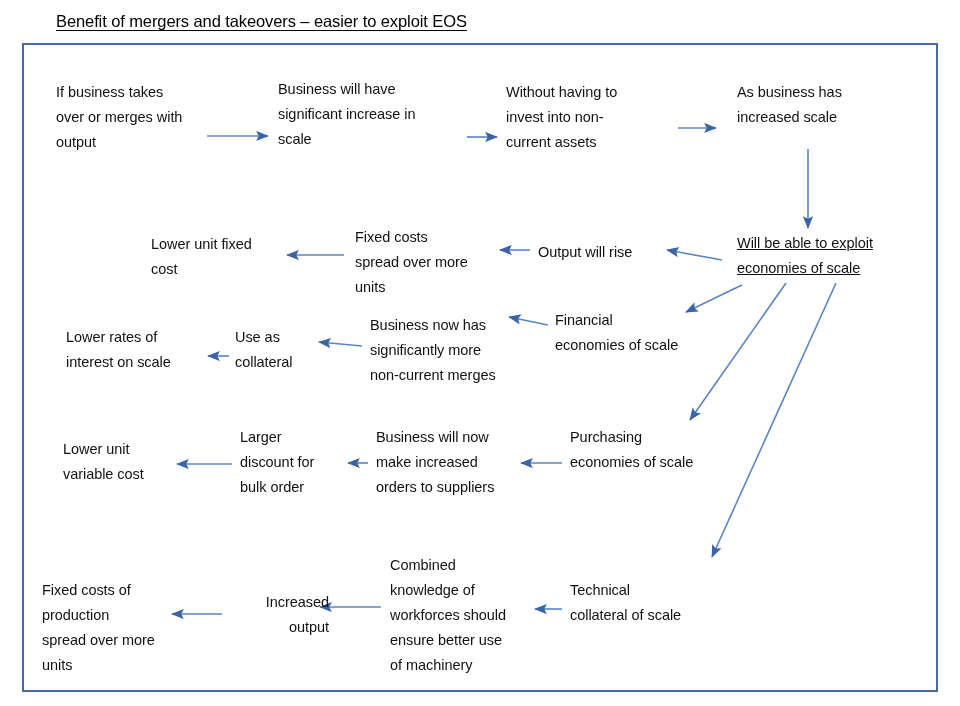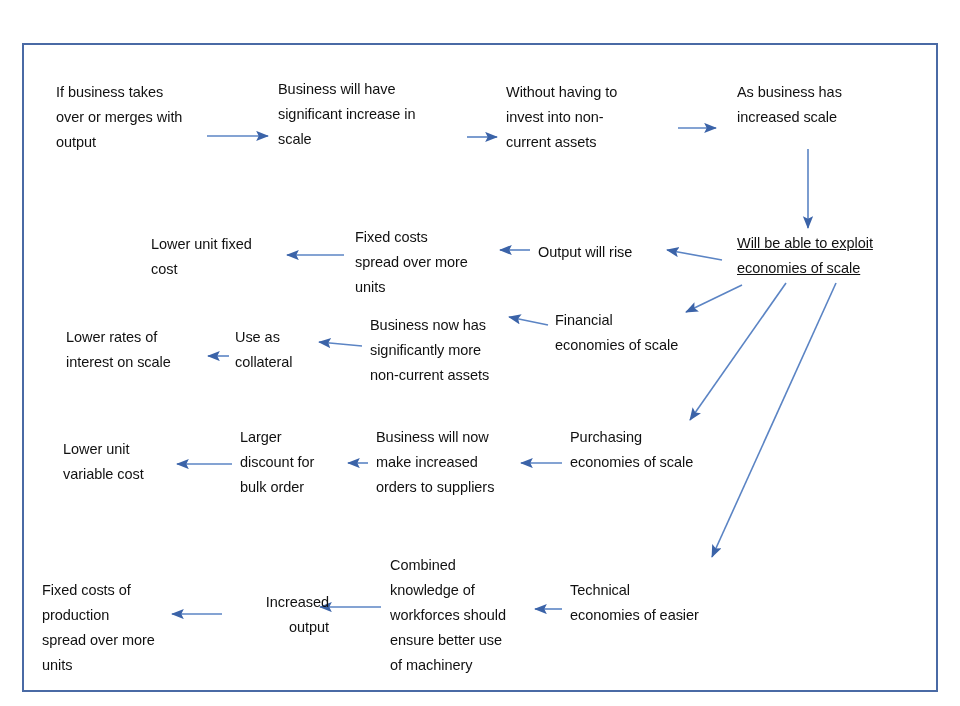--- a/index.html
+++ b/index.html
@@ -58,20 +58,21 @@
     height: 706px;
     pointer-events: none;
     overflow: visible;
   }
 </style>
 </head>
 <body>
 
 <div id="stage">
 
+  <div class="title">Benefit of mergers and takeovers – easier to exploit EOS</div>
 
   <div class="frame"></div>
 
   <svg class="arrows" viewBox="0 0 960 706" xmlns="http://www.w3.org/2000/svg">
     <defs>
       <marker id="ah" markerWidth="9" markerHeight="9" refX="7.4" refY="3.2" orient="auto" markerUnits="strokeWidth">
         <path d="M0,0 L8,3.2 L0,6.4 L1.6,3.2 z" fill="#3b63a8"></path>
       </marker>
     </defs>
     <g id="edge-group">
@@ -114,37 +115,37 @@
       <div class="node" style="left: 538px; top: 240px; width: 130px;">Output will rise</div>
       <div class="node" style="left: 355px; top: 225px; width: 145px;">Fixed costs
 spread over more
 units</div>
       <div class="node" style="left: 151px; top: 232px; width: 140px;">Lower unit fixed
 cost</div>
       <div class="node" style="left: 555px; top: 308px; width: 160px;">Financial
 economies of scale</div>
       <div class="node" style="left: 370px; top: 313px; width: 165px;">Business now has
 significantly more
-non-current assets</div>
+non-current merges</div>
       <div class="node" style="left: 235px; top: 325px; width: 95px;">Use as
 collateral</div>
       <div class="node" style="left: 66px; top: 325px; width: 135px;">Lower rates of
 interest on scale</div>
       <div class="node" style="left: 570px; top: 425px; width: 160px;">Purchasing
 economies of scale</div>
       <div class="node" style="left: 376px; top: 425px; width: 165px;">Business will now
 make increased
 orders to suppliers</div>
       <div class="node" style="left: 240px; top: 425px; width: 105px;">Larger
 discount for
 bulk order</div>
       <div class="node" style="left: 63px; top: 437px; width: 120px;">Lower unit
 variable cost</div>
       <div class="node" style="left: 570px; top: 578px; width: 160px;">Technical
-economies of easier</div>
+collateral of scale</div>
       <div class="node" style="left: 390px; top: 553px; width: 152px;">Combined
 knowledge of
 workforces should
 ensure better use
 of machinery</div>
       <div class="node" style="left: 229px; top: 590px; width: 100px; text-align: right;">Increased
 output</div>
       <div class="node" style="left: 42px; top: 578px; width: 150px;">Fixed costs  of
 production
 spread over more

